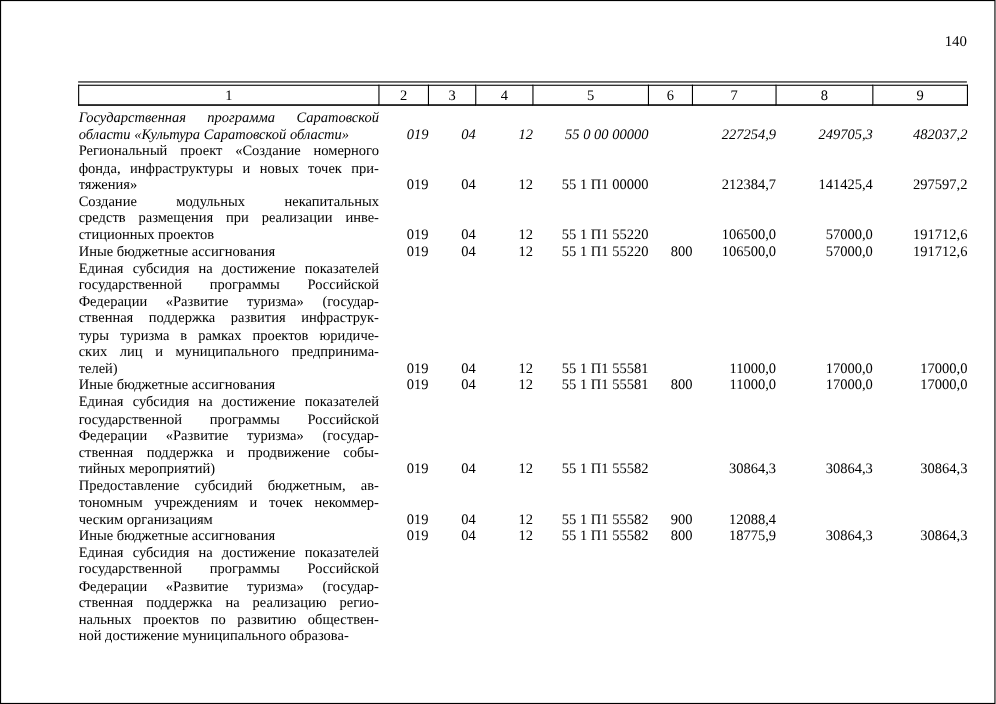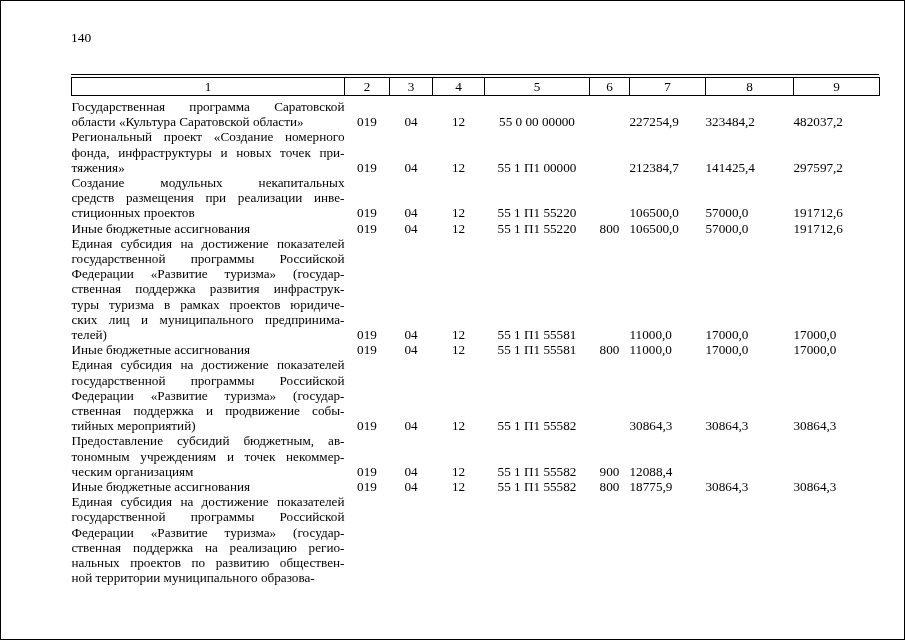--- a/index.html
+++ b/index.html
@@ -12,21 +12,21 @@
     position: relative;
     box-sizing: border-box;
     border: 1px solid #000;
     overflow: hidden;
   }
   .page-number {
     position: absolute;
     top: 29px;
     left: 70px;
     width: 808px;
-    text-align: left;
+    text-align: right;
     font-size: 13.5px;
   }
   .table-wrap {
     position: absolute;
     top: 73px;
     left: 70px;
     width: 808px;
     border-top: 1px solid #000;
     padding-top: 2px;
   }
@@ -42,24 +42,24 @@
     height: 17px;
     text-align: center;
     padding: 0;
   }
   table.budget-table td {
     padding: 0;
     font-size: 13.2px;
     line-height: 15.2px;
     vertical-align: bottom;
   }
-  tbody tr:first-child td { padding-top: 3px; }
+  tbody tr:first-child td { padding-top: 3px; font-style: italic; }
   td.c1 { text-align: left; padding-left: 12px; padding-right: 3px; }
-  td.c2, td.c3, td.c4, td.c5, td.c6 { text-align: center; }
-  td.c7, td.c8, td.c9 { padding-right: 6px; }
+  td.c2, td.c3, td.c4, td.c5, td.c6 { text-align: right; }
+  td.c7, td.c8, td.c9 { text-align: right; padding-right: 6px; }
   .dl {
     text-align: justify;
     text-align-last: justify;
     white-space: normal;
   }
   .dl.last {
     text-align: right;
     text-align-last: left;
   }
 </style>
@@ -99,21 +99,21 @@
           <td class="c1">
             <div class="dl">Государственная программа Саратовской</div>
             <div class="dl last">области «Культура Саратовской области»</div>
           </td>
           <td class="c2">019</td>
           <td class="c3">04</td>
           <td class="c4">12</td>
           <td class="c5">55 0 00 00000</td>
           <td class="c6"></td>
           <td class="c7">227254,9</td>
-          <td class="c8">323484,2</td>
+          <td class="c8">249705,3</td>
           <td class="c9">482037,2</td>
         </tr>
         <tr>
           <td class="c1">
             <div class="dl">Региональный проект «Создание номерного</div>
             <div class="dl">фонда, инфраструктуры и новых точек при-</div>
             <div class="dl last">тяжения»</div>
           </td>
           <td class="c2">019</td>
           <td class="c3">04</td>
@@ -229,21 +229,21 @@
           <td class="c8">30864,3</td>
           <td class="c9">30864,3</td>
         </tr>
         <tr>
           <td class="c1">
             <div class="dl">Единая субсидия на достижение показателей</div>
             <div class="dl">государственной программы Российской</div>
             <div class="dl">Федерации «Развитие туризма» (государ-</div>
             <div class="dl">ственная поддержка на реализацию регио-</div>
             <div class="dl">нальных проектов по развитию обществен-</div>
-            <div class="dl last">ной территории муниципального образова-</div>
+            <div class="dl last">ной достижение муниципального образова-</div>
           </td>
           <td class="c2"></td>
           <td class="c3"></td>
           <td class="c4"></td>
           <td class="c5"></td>
           <td class="c6"></td>
           <td class="c7"></td>
           <td class="c8"></td>
           <td class="c9"></td>
         </tr>

